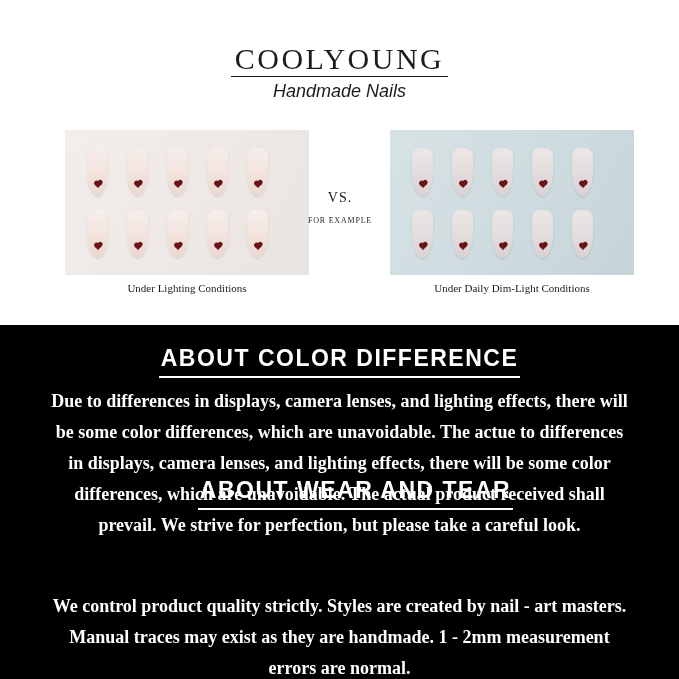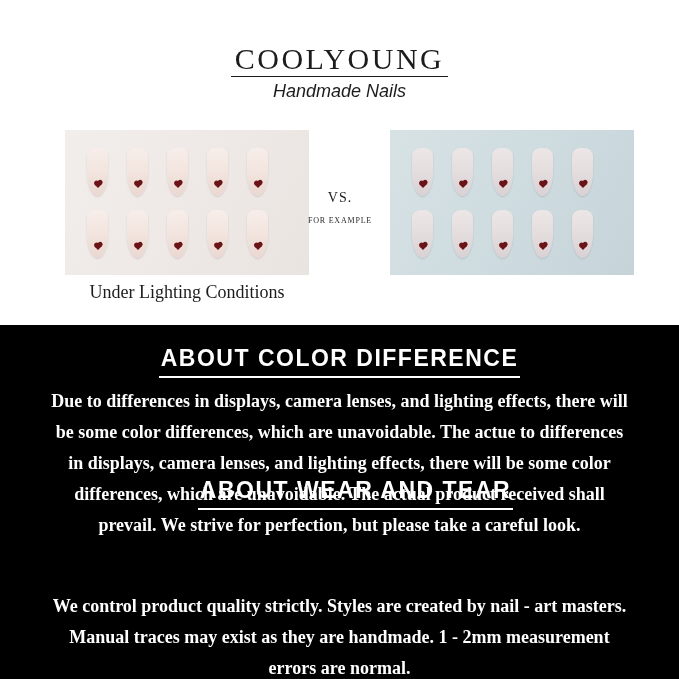--- a/index.html
+++ b/index.html
@@ -111,21 +111,21 @@
   }
   .nail .heart::before { top: -2.5px; left: 0; }
   .nail .heart::after  { top: 0; left: 2.5px; }
 
   .caption {
     position: absolute;
     top: 282px;
     width: 244px;
     text-align: center;
     font-family: "Liberation Serif", serif;
-    font-size: 18px;
+    font-size: 11px;
     color: #1c1c1c;
   }
   .caption-left { left: 65px; }
   .caption-right { left: 390px; }
 
   .vs-block {
     position: absolute;
     left: 300px;
     top: 190px;
     width: 80px;
@@ -266,20 +266,21 @@
         </div>
       <div class="nail" style="left:142px; top:80px;">
           <span class="heart"></span>
         </div>
       <div class="nail" style="left:182px; top:80px;">
           <span class="heart"></span>
         </div>
     </div>
 
     <div class="caption caption-left">Under Lighting Conditions</div>
+    <div class="caption caption-right">Under Daily Dim-Light Conditions</div>
 
     <div class="vs-block">
       <div class="vs-text">VS.</div>
       <div class="vs-sub">FOR EXAMPLE</div>
     </div>
   </div>
 
   <div class="bottom-section">
 
     <div class="block b1">

